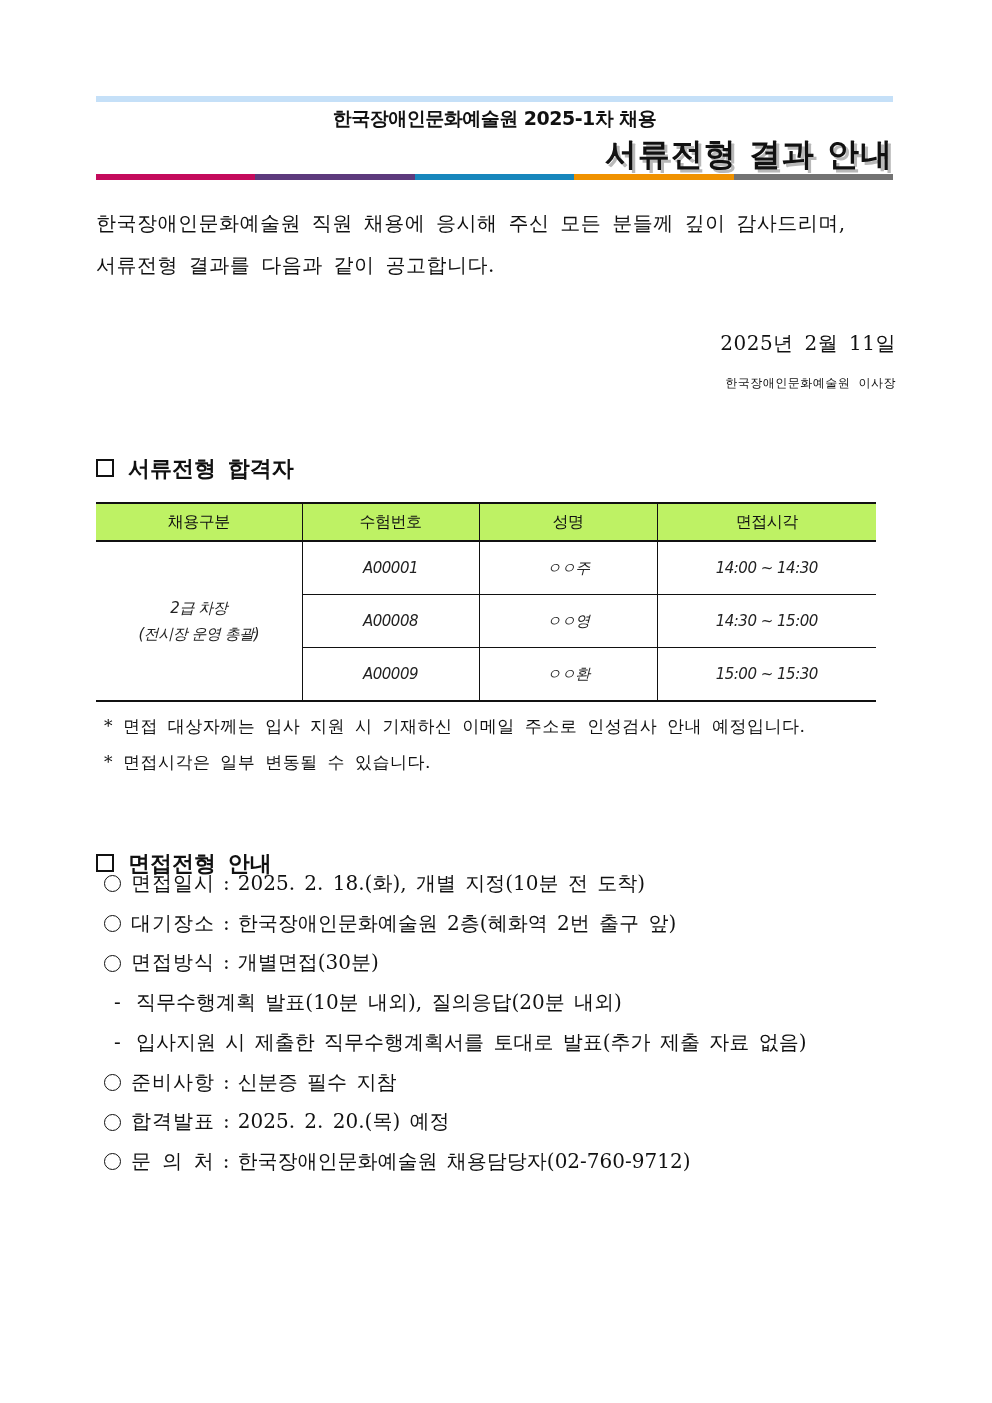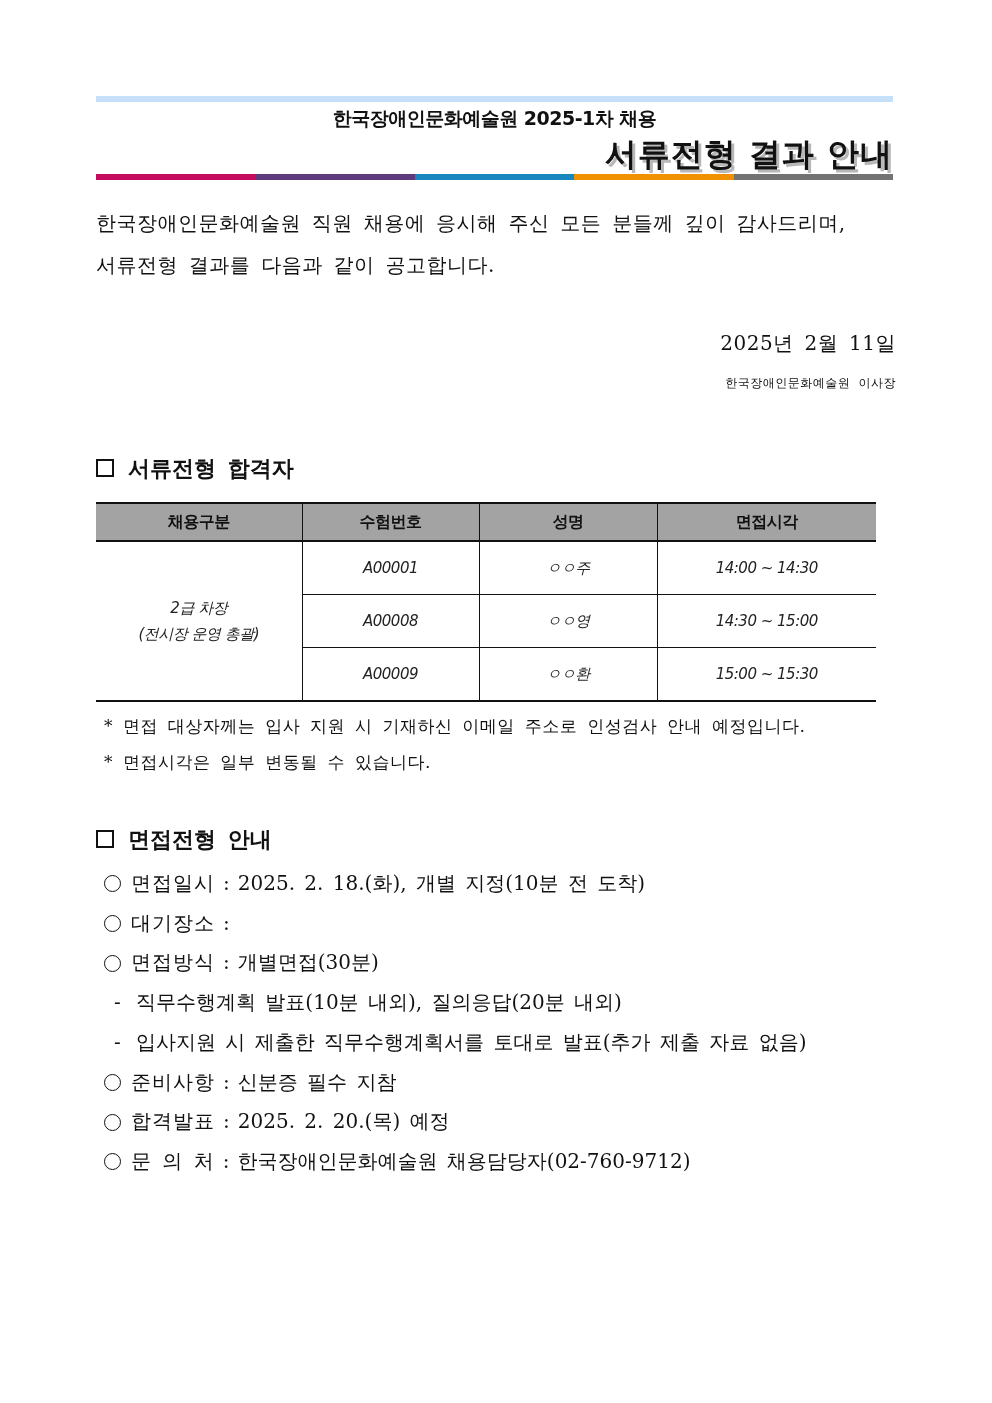--- a/index.html
+++ b/index.html
@@ -21,21 +21,21 @@
   .intro { left: 96px; top: 202px; width: 810px; font-size: 20px; line-height: 42px;
            letter-spacing: 0.5px; word-spacing: 4px; }
   .date { right: 96px; top: 324px; font-size: 20px; line-height: 38px; text-align: right; letter-spacing: 0.5px; word-spacing: 4px; }
   .sign { right: 96px; top: 364px; font-size: 12px; line-height: 38px; text-align: right; letter-spacing: 0.5px; word-spacing: 4px; }
 
   .section-head { left: 96px; font-size: 22px; font-weight: bold; line-height: 30px; display: flex; align-items: center; word-spacing: 4px; }
   .section-head .box { width: 18px; height: 18px; border: 2px solid #111; margin-right: 14px; box-sizing: border-box; background: #fff; }
 
   table.result { position: absolute; left: 96px; top: 502px; width: 780px; border-collapse: collapse;
                  font-family: "DejaVu Sans", "Liberation Sans", sans-serif; font-size: 15px; letter-spacing: -0.5px; }
-  table.result th { background: #a3a3a3; font-weight: bold; height: 34px; border-top: 2px solid #111; border-bottom: 2px solid #111; font-size: 16px; }
+  table.result th { background: #bef264; font-weight: normal; height: 34px; border-top: 2px solid #111; border-bottom: 2px solid #111; font-size: 16px; }
   table.result td { height: 50px; text-align: center; border-bottom: 1px solid #111; color: #222; font-style: italic; }
   table.result tr:last-child td { border-bottom: 2px solid #111; }
   table.result th + th, table.result td + td { border-left: 1.5px solid #111; }
   table.result td.span-cell { border-bottom: 2px solid #111; line-height: 26px; }
   table.result td.first-col-row { border-left: 1.5px solid #111; }
 
   .notes { left: 104px; top: 708px; font-size: 17px; line-height: 36px; letter-spacing: 0.5px; word-spacing: 4px; }
 
   .items { left: 104px; top: 864px; font-size: 20px; line-height: 39.7px; word-spacing: 3px; }
   .item { display: flex; align-items: center; white-space: nowrap; }
@@ -107,36 +107,37 @@
       <td>15:00 ~ 15:30</td>
     </tr>
   </tbody>
 </table>
 
 <div class="abs notes">
   <div>* 면접 대상자께는 입사 지원 시 기재하신 이메일 주소로 인성검사 안내 예정입니다.</div>
   <div>* 면접시각은 일부 변동될 수 있습니다.</div>
 </div>
 
-<div class="abs section-head" style="top:824px;">
+<div class="abs section-head" style="top:848px;">
   <span class="box"></span>
   <span>면접전형 안내</span>
 </div>
 
 <div class="abs items">
   <div class="item">
     <span class="circle"></span>
     <span class="lbl">면접일시</span>
     <span class="sep">:</span>
     <span>2025. 2. 18.(화), 개별 지정(10분 전 도착)</span>
   </div>
   <div class="item">
     <span class="circle"></span>
     <span class="lbl">대기장소</span>
     <span class="sep">:</span>
+    <span>한국장애인문화예술원 2층(혜화역 2번 출구 앞)</span>
   </div>
   <div class="item">
     <span class="circle"></span>
     <span class="lbl">면접방식</span>
     <span class="sep">:</span>
     <span>개별면접(30분)</span>
   </div>
   <div class="item">
     <span class="dash">-</span>
     <span>직무수행계획 발표(10분 내외), 질의응답(20분 내외)</span>

